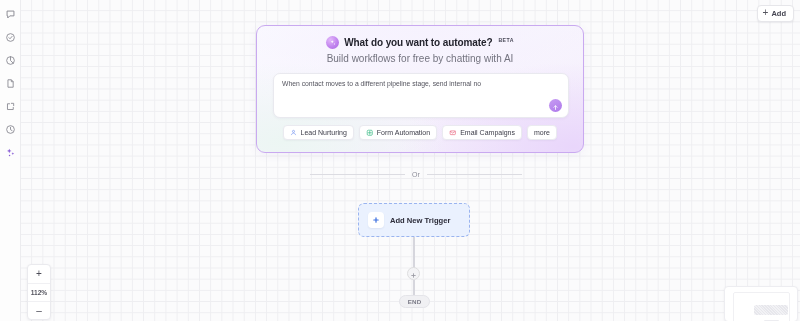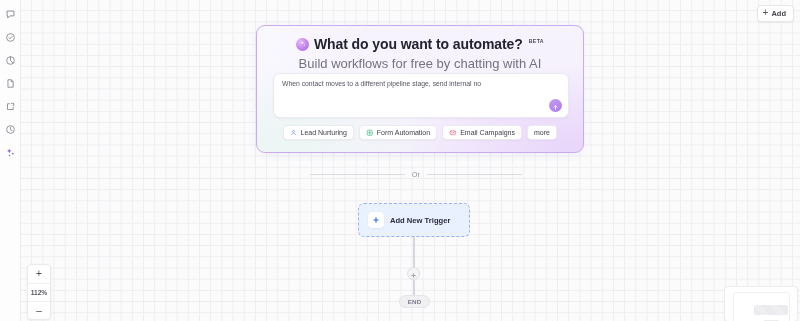--- a/index.html
+++ b/index.html
@@ -90,32 +90,32 @@
     margin-top: 10px;
   }
   #spark-badge {
     width: 13px; height: 13px; border-radius: 50%;
     background: radial-gradient(circle at 34% 30%, #e3b8fb 0%, #c184ee 55%, #a765e3 100%);
     display: flex; align-items: center; justify-content: center;
     color: #fff;
     flex: none;
   }
   #card-title {
-    font-size: 14px; font-weight: 700; color: #24242e;
+    font-size: 10px; font-weight: 700; color: #24242e;
     letter-spacing: -0.1px;
     text-align: center;
   }
   #beta-badge {
     font-size: 5.2px; font-weight: 700; color: #4a4a58;
     letter-spacing: .4px;
     position: relative; top: -3px; margin-left: 1px;
   }
   #card-sub {
     text-align: center;
-    font-size: 13px;
+    font-size: 10px;
     color: #73737f;
     margin-top: 4px;
   }
 
   
   #prompt-box {
     position: absolute;
     left: 16px; top: 47px;
     width: 296px; height: 45px;
     background: #ffffff;

